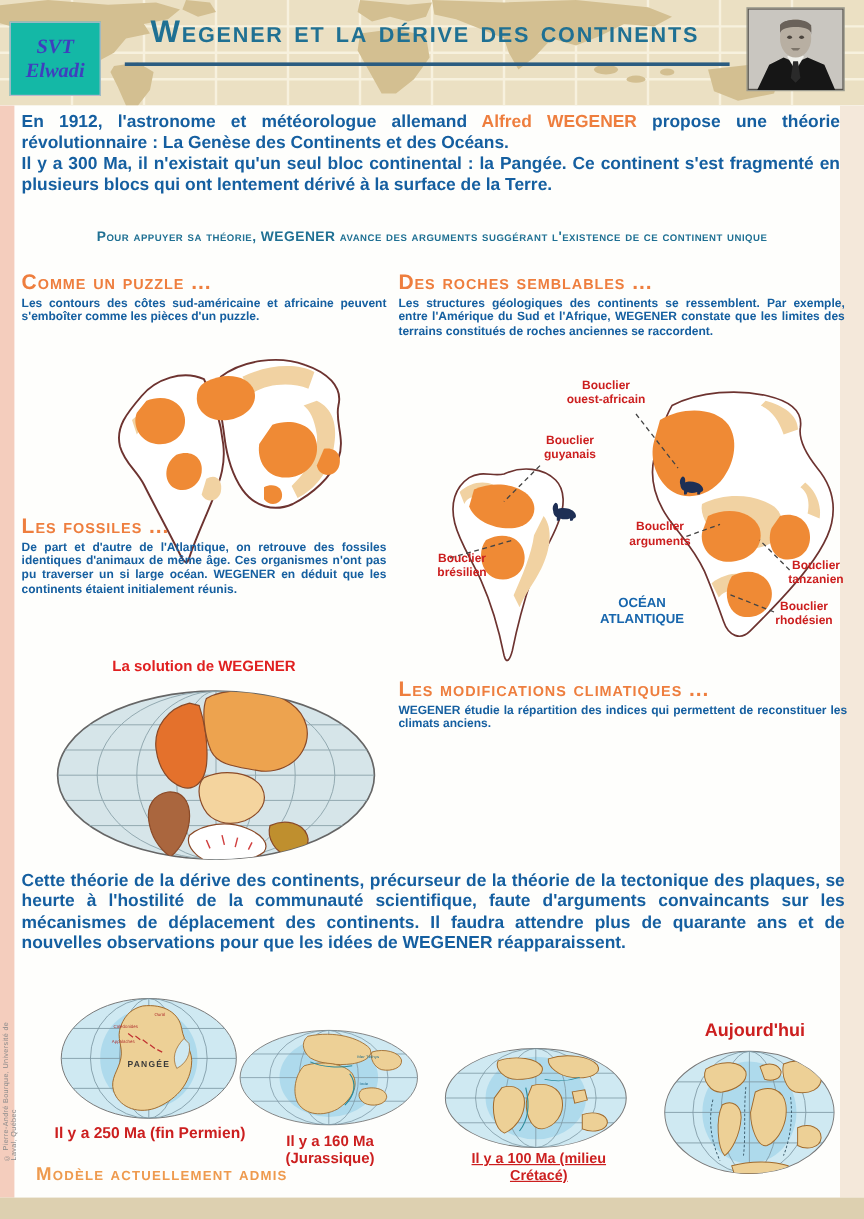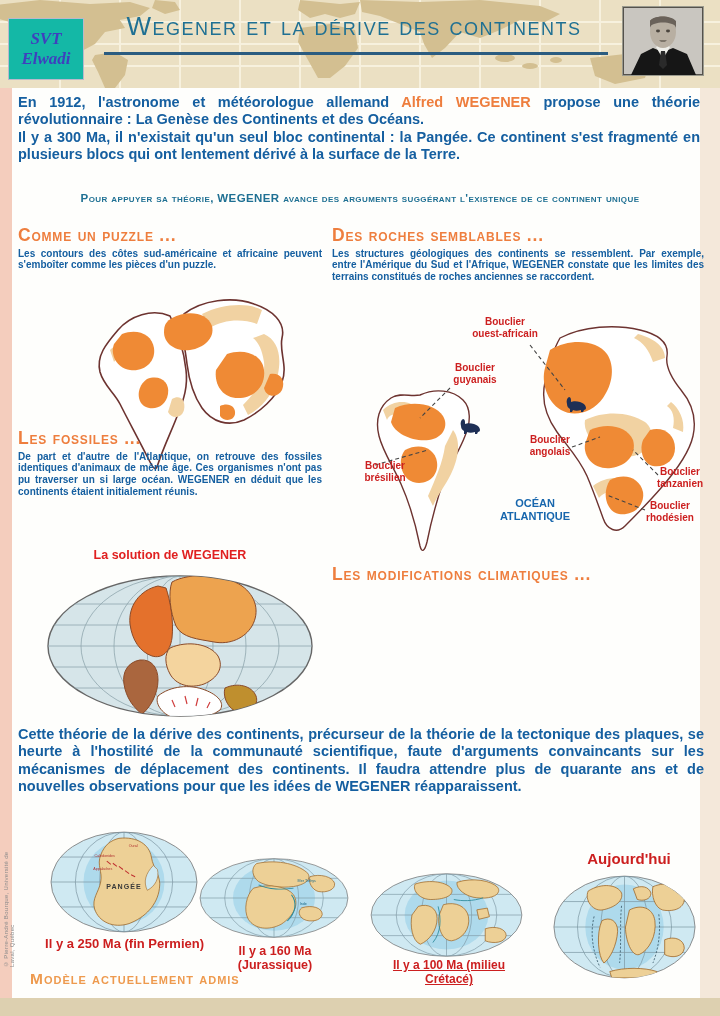--- a/index.html
+++ b/index.html
@@ -6,21 +6,21 @@
   .page{position:relative;width:720px;height:1016px;background:#fefefc;overflow:hidden;
         font-family:"Liberation Sans",sans-serif;}
   .abs{position:absolute;}
 
   
   .header{left:0;top:0;width:720px;height:88px;}
   .logo-box{left:8px;top:18px;width:74px;height:60px;background:#14b8a6;border:1px solid #b9b9cc;
             display:flex;flex-direction:column;align-items:center;justify-content:center;gap:2px;}
   .logo-line{font-family:"Liberation Serif",serif;font-style:italic;font-weight:bold;
              color:#3f3fbe;font-size:17px;line-height:1.05;}
-  .main-title{left:92px;top:12px;width:524px;text-align:center;color:#1f7093;font-weight:normal;
+  .main-title{left:92px;top:12px;width:524px;text-align:center;color:#1f7093;font-weight:bold;
               font-variant:small-caps;font-size:26px;letter-spacing:1.5px;line-height:1.1;}
   .title-underline{left:104px;top:52px;width:504px;height:3px;background:#2b5c80;}
   .photo{left:622px;top:6px;width:80px;height:68px;border:1px solid #9a9a8e;}
 
   
   .strip-left{left:0;top:88px;width:12px;height:910px;background:#f4cdbd;}
   .strip-right{left:700px;top:88px;width:20px;height:910px;background:#f4e8da;}
   .strip-bottom{left:0;top:998px;width:720px;height:18px;background:#ddd0b0;}
 
   
@@ -44,21 +44,21 @@
 
   
   .red-label{color:#cc1f1f;font-weight:bold;font-size:10px;line-height:1.15;
              text-align:center;}
   .ocean-label{color:#1766ad;font-weight:bold;font-size:11px;line-height:1.15;text-align:center;}
 
   
   .credit{left:3px;top:842px;height:125px;writing-mode:vertical-rl;transform:rotate(180deg);
           font-size:6px;color:#8a8a8a;letter-spacing:.3px;}
   .globe-caption{color:#cc1f1f;font-weight:bold;text-align:center;}
-  .cap1{left:14px;top:936px;width:190px;font-size:13px;text-align:right;}
+  .cap1{left:30px;top:936px;width:190px;font-size:13px;}
   .cap2{left:200px;top:944px;width:150px;font-size:12.5px;}
   .cap3{left:378px;top:958px;width:142px;font-size:12px;text-decoration:underline;}
   .cap4{left:564px;top:850px;width:130px;font-size:15px;}
   .footer-note{left:30px;top:970px;width:320px;color:#ee9a4e;font-weight:bold;
                font-variant:small-caps;font-size:15.5px;letter-spacing:1px;}
 
   svg{display:block;}
   svg text{font-family:"Liberation Sans",sans-serif;}
 </style>
 </head>
@@ -223,21 +223,21 @@
   <div class="abs red-label" style="left:440px;top:316px;width:130px;">
     <div>Bouclier</div>
     <div>ouest-africain</div>
   </div>
   <div class="abs red-label" style="left:425px;top:362px;width:100px;">
     <div>Bouclier</div>
     <div>guyanais</div>
   </div>
   <div class="abs red-label" style="left:505px;top:434px;width:90px;">
     <div>Bouclier</div>
-    <div>angolais</div>
+    <div>arguments</div>
   </div>
   <div class="abs red-label" style="left:340px;top:460px;width:90px;">
     <div>Bouclier</div>
     <div>brésilien</div>
   </div>
   <div class="abs red-label" style="left:635px;top:466px;width:90px;">
     <div>Bouclier</div>
     <div>tanzanien</div>
   </div>
   <div class="abs red-label" style="left:625px;top:500px;width:90px;">
@@ -245,20 +245,21 @@
     <div>rhodésien</div>
   </div>
   <div class="abs ocean-label" style="left:480px;top:497px;width:110px;">
     <div>OCÉAN</div>
     <div>ATLANTIQUE</div>
   </div>
 
   <div class="abs sec-climat">
     <h3 class="heading">Les modifications climatiques ...</h3>
     <div class="body-text col-text">
+      <p>WEGENER étudie la répartition des indices qui permettent de reconstituer les climats anciens.</p>
     </div>
   </div>
 
   <div class="abs conclusion body-text">Cette théorie de la dérive des continents, précurseur de la théorie de la tectonique des plaques, se heurte à l'hostilité de la communauté scientifique, faute d'arguments convaincants sur les mécanismes de déplacement des continents. Il faudra attendre plus de quarante ans et de nouvelles observations pour que les idées de WEGENER réapparaissent.</div>
 
   <div class="abs credit">© Pierre-André Bourque, Université de Laval, Québec</div>
 
   <svg class="abs" style="left:48px;top:830px;" width="152" height="104" viewBox="0 0 150 100" preserveAspectRatio="none">
     <defs>
         <clipPath id="g1c">

